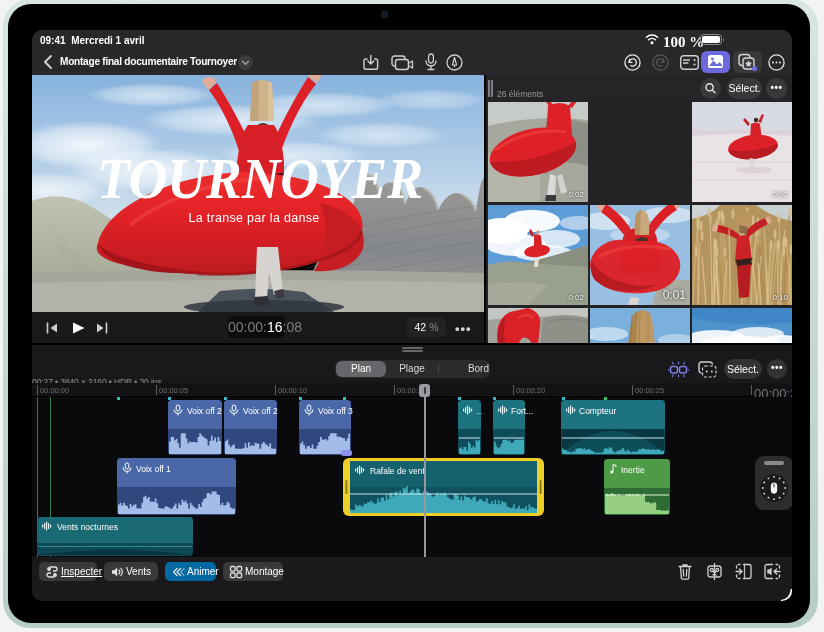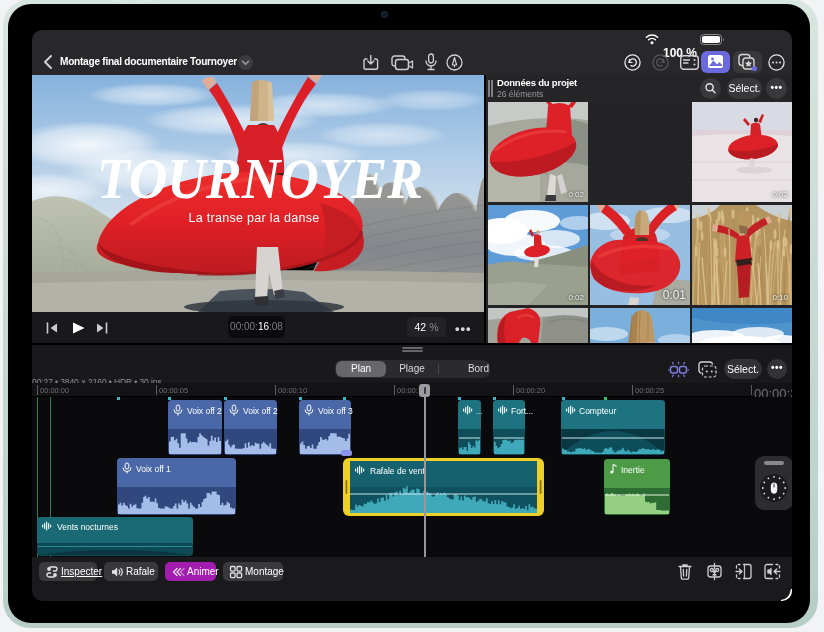--- a/index.html
+++ b/index.html
@@ -5,28 +5,29 @@
 body{width:824px;height:632px;background:#f2f3f5;font-family:"Liberation Sans",sans-serif;overflow:hidden;position:relative;}
 .ab{position:absolute;}
 </style></head><body>
 <div style="position:absolute;left:2.5px;top:-1px;width:815px;height:628.5px;border-radius:27px;background:linear-gradient(180deg,#d7e6df,#b6cec6);"></div>
 <div style="position:absolute;left:112px;top:-1px;width:14px;height:3px;background:#ddeae4;border-radius:2px;"></div>
 <div style="position:absolute;left:138px;top:-1px;width:14px;height:3px;background:#ddeae4;border-radius:2px;"></div>
 <div style="position:absolute;left:8px;top:4px;width:802px;height:619px;border-radius:23px;background:#000;"></div>
 <div style="position:absolute;left:381px;top:11px;width:7px;height:7px;border-radius:50%;background:#131a22;box-shadow:inset 0 0 2px #2a3a4a;"></div>
 <div style="position:absolute;left:32px;top:30px;width:760px;height:571px;border-radius:10px;background:#000;overflow:hidden;" id="screen">
     <div style="position:absolute;left:0px;top:0px;width:760px;height:45px;background:#28282b;"></div>
+    <div style="position:absolute;left:8px;top:5px;width:200px;height:12px;font-size:10px;font-weight:bold;color:#fff;">09:41&nbsp;&nbsp;<span style="font-weight:bold">Mercredi 1 avril</span></div>
     <svg class="ab" style="left:613px;top:3px" width="14" height="12" viewBox="0 0 14 12">
 <g fill="none" stroke="#fff" stroke-width="1.5" stroke-linecap="round">
 <path d="M1.4 4.2 A8.2 8.2 0 0 1 12.6 4.2"></path>
 <path d="M3.6 6.8 A5 5 0 0 1 10.4 6.8"></path>
       </g>
 <circle cx="7" cy="9.8" r="1.5" fill="#fff"></circle>
     </svg>
-    <div style="position:absolute;left:631px;top:16px;width:40px;height:12px;font-size:12px;font-weight:bold;color:#fff;">100&nbsp;%</div>
+    <div style="position:absolute;left:631px;top:4px;width:40px;height:12px;font-size:15px;font-weight:bold;color:#fff;font-family:Liberation Serif, serif;">100&nbsp;%</div>
     <svg class="ab" style="left:668px;top:4px" width="25" height="11" viewBox="0 0 25 11">
 <rect x="0.5" y="0.5" width="21" height="10" rx="3" fill="none" stroke="#8b8b90"></rect>
 <rect x="2" y="2" width="18" height="7" rx="1.8" fill="#fff"></rect>
 <path d="M23 3.5 Q24.5 5.5 23 7.5 Z" fill="#8b8b90"></path>
     </svg>
     <svg class="ab" style="left:10px;top:24px" width="12" height="16" viewBox="0 0 12 16">
 <path d="M9 2 L3 8 L9 14" fill="none" stroke="#d0d0d4" stroke-width="2" stroke-linecap="round" stroke-linejoin="round"></path>
     </svg>
     <div style="position:absolute;left:28px;top:25px;width:290px;height:16px;font-size:11.5px;font-weight:bold;color:#fff;letter-spacing:-0.3px;transform:scaleX(0.88);transform-origin:0 0;">Montage final documentaire Tournoyer</div>
     <div style="position:absolute;left:206px;top:25px;width:15px;height:15px;border-radius:50%;background:#3c3c3f;"><svg width="15" height="15" viewBox="0 0 15 15">
@@ -168,28 +169,27 @@
       <text x="222" y="147" text-anchor="middle" font-family="Liberation Sans,sans-serif" font-size="12.5" fill="#ffffff" letter-spacing="0.3">La transe par la danse</text>
     </svg>
     <div style="position:absolute;left:0px;top:282px;width:452px;height:32px;background:#19191b;"></div>
     <svg class="ab" style="left:13px;top:290px" width="70" height="16" viewBox="0 0 70 16">
 <path d="M2.5 3 V13" stroke="#cbcbd0" stroke-width="1.6" stroke-linecap="round"></path>
 <path d="M12 3.6 L5.5 8 L12 12.4 Z" fill="#cbcbd0"></path>
 <path d="M28 2.5 L39.5 8 L28 13.5 Z" fill="#fff"></path>
 <path d="M52 3.6 L58.5 8 L52 12.4 Z" fill="#cbcbd0"></path>
 <path d="M61.5 3 V13" stroke="#cbcbd0" stroke-width="1.6" stroke-linecap="round"></path>
     </svg>
-    <div style="position:absolute;left:196px;top:286px;width:57px;height:22px;border-radius:5px;background:#0c0c0e;text-align:center;line-height:22px;font-size:10px;color:#7c7c82;">00:00:<span style="color:#fff">16</span>:08</div>
+    <div style="position:absolute;left:196px;top:286px;width:57px;height:22px;border-radius:5px;background:#0c0c0e;text-align:center;line-height:22px;font-size:14px;color:#7c7c82;">00:00:<span style="color:#fff">16</span>:08</div>
     <div style="position:absolute;left:375px;top:287px;width:39px;height:20px;border-radius:5px;background:#232325;text-align:center;line-height:20px;font-size:10.5px;color:#fff;">42&nbsp;<span style="color:#8a8a90">%</span></div>
     <div style="position:absolute;left:423px;top:291px;width:20px;height:12px;font-size:13px;color:#d6d6da;letter-spacing:1px;font-weight:bold;">•••</div>
     <div style="position:absolute;left:454px;top:45px;width:306px;height:269px;background:#232326;"></div>
     <div style="position:absolute;left:454px;top:45px;width:306px;height:27px;background:#252528;"></div>
     <div style="position:absolute;left:456px;top:50px;width:1.5px;height:17px;background:#7e7e84;"></div>
     <div style="position:absolute;left:459px;top:50px;width:1.5px;height:17px;background:#7e7e84;"></div>
-    <div style="position:absolute;left:465px;top:47px;width:180px;height:12px;font-size:9.5px;font-weight:bold;color:#fff;letter-spacing:-0.2px;">Données du projet</div>
     <div style="position:absolute;left:465px;top:59px;width:180px;height:11px;font-size:8.5px;color:#97979d;">26 éléments</div>
     <div style="position:absolute;left:668px;top:48px;width:21px;height:21px;border-radius:50%;background:#39393c;"><svg width="21" height="21" viewBox="0 0 21 21">
         <circle cx="9.6" cy="9.3" r="3.6" fill="none" stroke="#e8e8ea" stroke-width="1.4"></circle>
         <path d="M12.3 12 L15 14.7" stroke="#e8e8ea" stroke-width="1.4" stroke-linecap="round"></path>
       </svg></div>
     <div style="position:absolute;left:695px;top:48px;width:35px;height:21px;border-radius:11px;background:#39393c;text-align:center;line-height:21px;font-size:10.5px;color:#fff;">Sélect.</div>
     <div style="position:absolute;left:734px;top:48px;width:21px;height:21px;border-radius:50%;background:#39393c;text-align:center;line-height:19px;font-size:10px;color:#fff;letter-spacing:.5px;font-weight:bold;">•••</div>
     <div style="position:absolute;left:456px;top:72px;width:100px;height:100px;overflow:hidden;"> <svg width="100" height="100" viewBox="0 0 100 100">
         <rect width="100" height="100" fill="#a6a89d"></rect>
         <path d="M0,0 H100 V18 Q50,12 0,24 Z" fill="#c6cbc7"></path>
@@ -596,23 +596,23 @@
 <circle cx="4" cy="4" r="1.9" fill="#e2e2e6"></circle>
           <circle cx="10" cy="10" r="1.9" fill="#e2e2e6"></circle>
         </svg></div>
       <div style="position:absolute;left:22px;top:0;height:37px;line-height:19px;font-size:10px;color:#fff;text-decoration:underline;">Inspecter</div>
     </div>
     <div style="position:absolute;left:72px;top:532px;width:54px;height:19px;border-radius:5px;background:#39393c;">
       <div style="position:absolute;left:6px;top:2.5px;"><svg width="14" height="14" viewBox="0 0 14 14">
           <path d="M2 5.2 H4.2 L7.2 2.6 V11.4 L4.2 8.8 H2 Z" fill="#e2e2e6"></path>
 <path d="M9 5 A3 3 0 0 1 9 9 M10.8 3.4 A5 5 0 0 1 10.8 10.6" fill="none" stroke="#e2e2e6" stroke-width="1.2" stroke-linecap="round"></path>
         </svg></div>
-      <div style="position:absolute;left:22px;top:0;height:19px;line-height:19px;font-size:10px;color:#fff;">Rafale</div>
+      <div style="position:absolute;left:22px;top:0;height:19px;line-height:19px;font-size:10px;color:#fff;">Vents</div>
     </div>
-    <div style="position:absolute;left:133px;top:532px;width:51px;height:19px;border-radius:5px;background:#a21caf;">
+    <div style="position:absolute;left:133px;top:532px;width:51px;height:19px;border-radius:5px;background:#0369a1;">
       <div style="position:absolute;left:6px;top:2.5px;"><svg width="14" height="14" viewBox="0 0 14 14">
           <g fill="none" stroke="#e2e2e6" stroke-width="1.3" stroke-linecap="round" stroke-linejoin="round">
 <path d="M6 3.5 L2.5 7 L6 10.5"></path>
             <path d="M9.5 3.5 L6 7 L9.5 10.5"></path>
             <path d="M13 3.5 L9.5 7 L13 10.5" opacity="0.55"></path>
           </g>
         </svg></div>
       <div style="position:absolute;left:22px;top:0;height:19px;line-height:19px;font-size:10px;color:#fff;">Animer</div>
     </div>
     <div style="position:absolute;left:191px;top:532px;width:60px;height:19px;border-radius:5px;background:#39393c;">

